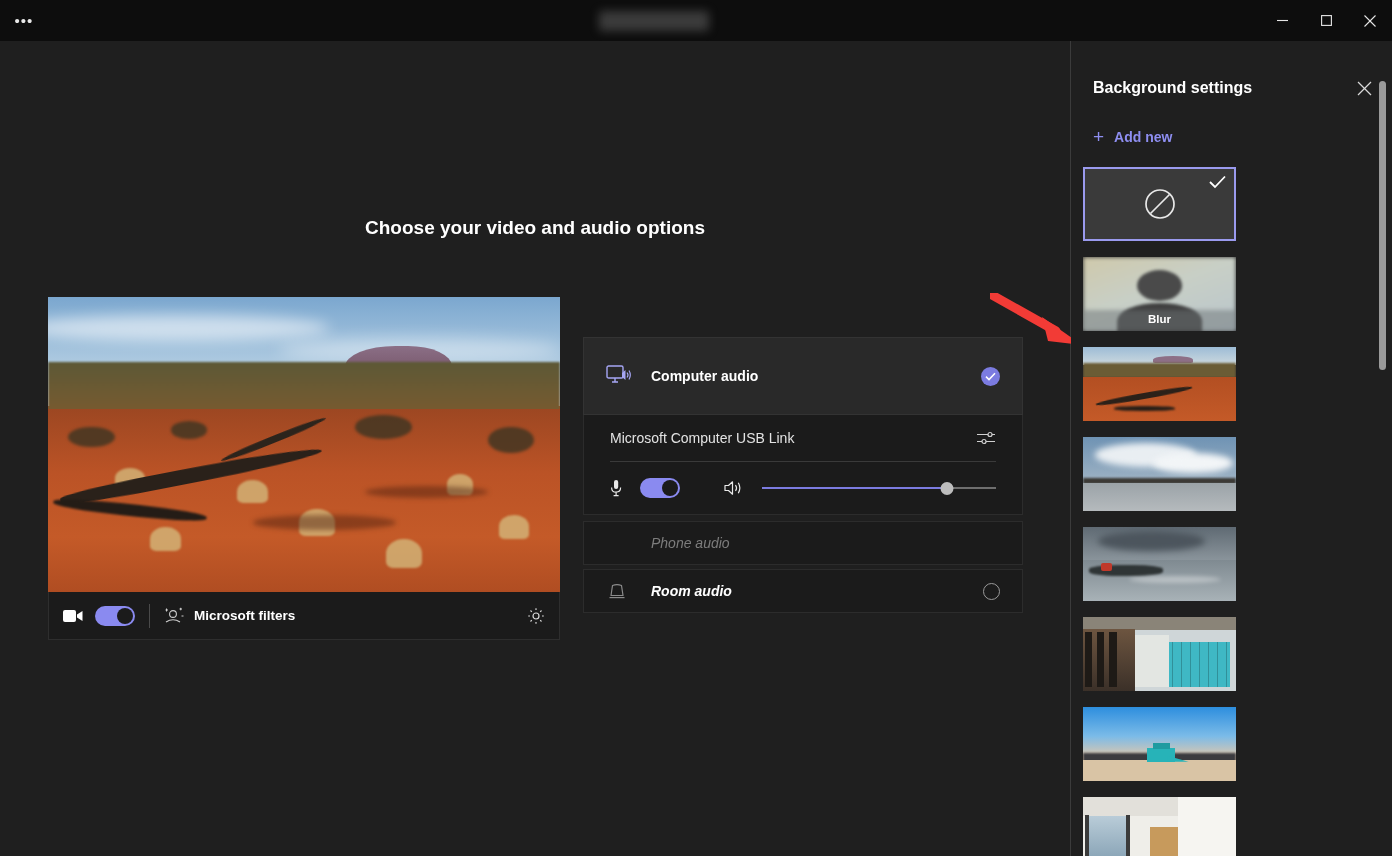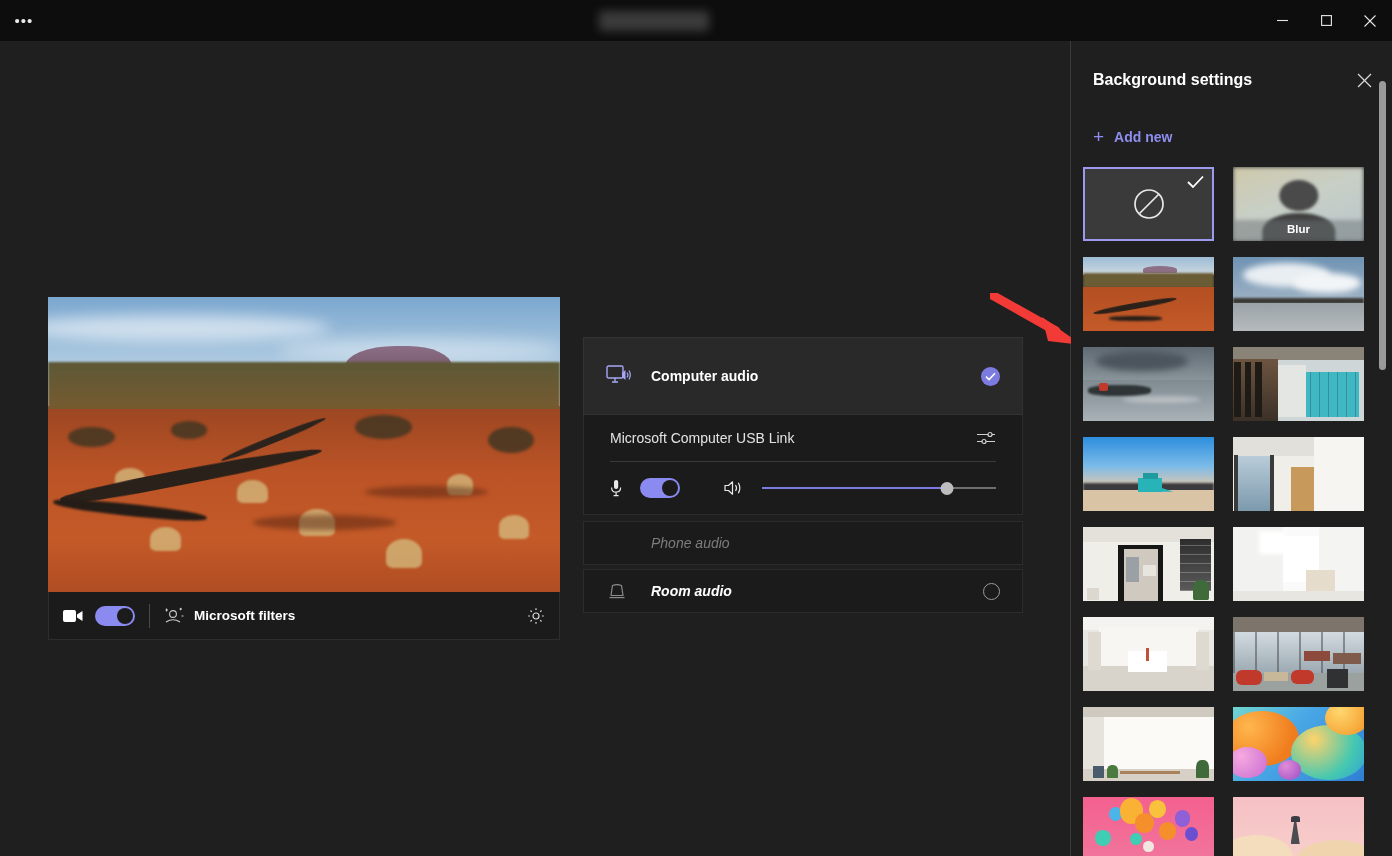--- a/index.html
+++ b/index.html
@@ -175,38 +175,38 @@
   .btn {
     height: 32px; min-width: 96px; padding: 0 20px; font-size: 13.5px;
     font-weight: 700; border-radius: 3px; display: flex;
     align-items: center; justify-content: center; cursor: pointer;
   }
   .btn-secondary { background: #1f1f1f; border: 1px solid #6b6b6b; color: #ffffff; }
   .btn-primary { background: #6264a7; border: 1px solid #6264a7; color: #ffffff; }
 
   
   .side-head {
-    position: absolute; left: 0; top: 4px; width: 321px; height: 70px;
+    position: absolute; left: 0; top: 12px; width: 321px; height: 70px;
     display: flex; align-items: center; padding: 0 0 0 22px;
   }
   .side-title { color: #ffffff; font-size: 16px; font-weight: 700; }
   .side-close { margin-left: auto; margin-right: 20px; color: #d8d8d8; display: flex; }
   .add-new {
     position: absolute; left: 22px; top: 86px; display: flex; align-items: center;
     color: #8e8ef0; font-size: 14px; font-weight: 700; cursor: pointer;
   }
   .add-new .plus { font-size: 19px; font-weight: 400; margin-right: 10px; line-height: 1; }
 
   .thumb-grid {
     position: absolute; left: 8px; top: 126px; width: 300px; height: 689px;
     overflow: hidden; display: flex; flex-wrap: wrap; gap: 16px 19px;
     padding-left: 4px; align-content: flex-start;
   }
   .thumb {
-    position: relative; width: 131px; height: 74px; overflow: hidden;
+    position: relative; width: 153px; height: 74px; overflow: hidden;
     background: #2b2b2b; cursor: pointer; flex: 0 0 auto;
   }
   .thumb.selected {
     border: 2px solid #9a9aee; background: #3a3a3a;
     display: flex; align-items: center; justify-content: center;
   }
   .no-bg-glyph { width: 40px; height: 40px; color: #e8e8e8; }
   .thumb-check { position: absolute; top: 6px; right: 8px; color: #ffffff; }
   .blur-label {
     position: absolute; bottom: 6px; left: 0; width: 100%; text-align: center;
@@ -247,20 +247,21 @@
             <line x1="11.5" y1="0.5" x2="0.5" y2="11.5" stroke="currentColor" stroke-width="1.1"></line>
           </svg>
       </div>
     </div>
   </div>
 
   <div class="body-row">
 
     <div class="main-pane">
 
+      <div class="heading">Choose your video and audio options</div>
 
       <div class="preview-wrap">
         <div class="preview">
           <div class="sky"></div>
           <div class="cloud-a"></div>
           <div class="cloud-b"></div>
           <div class="uluru"></div>
           <div class="scrub-far"></div>
           <div class="ground"></div>
 

